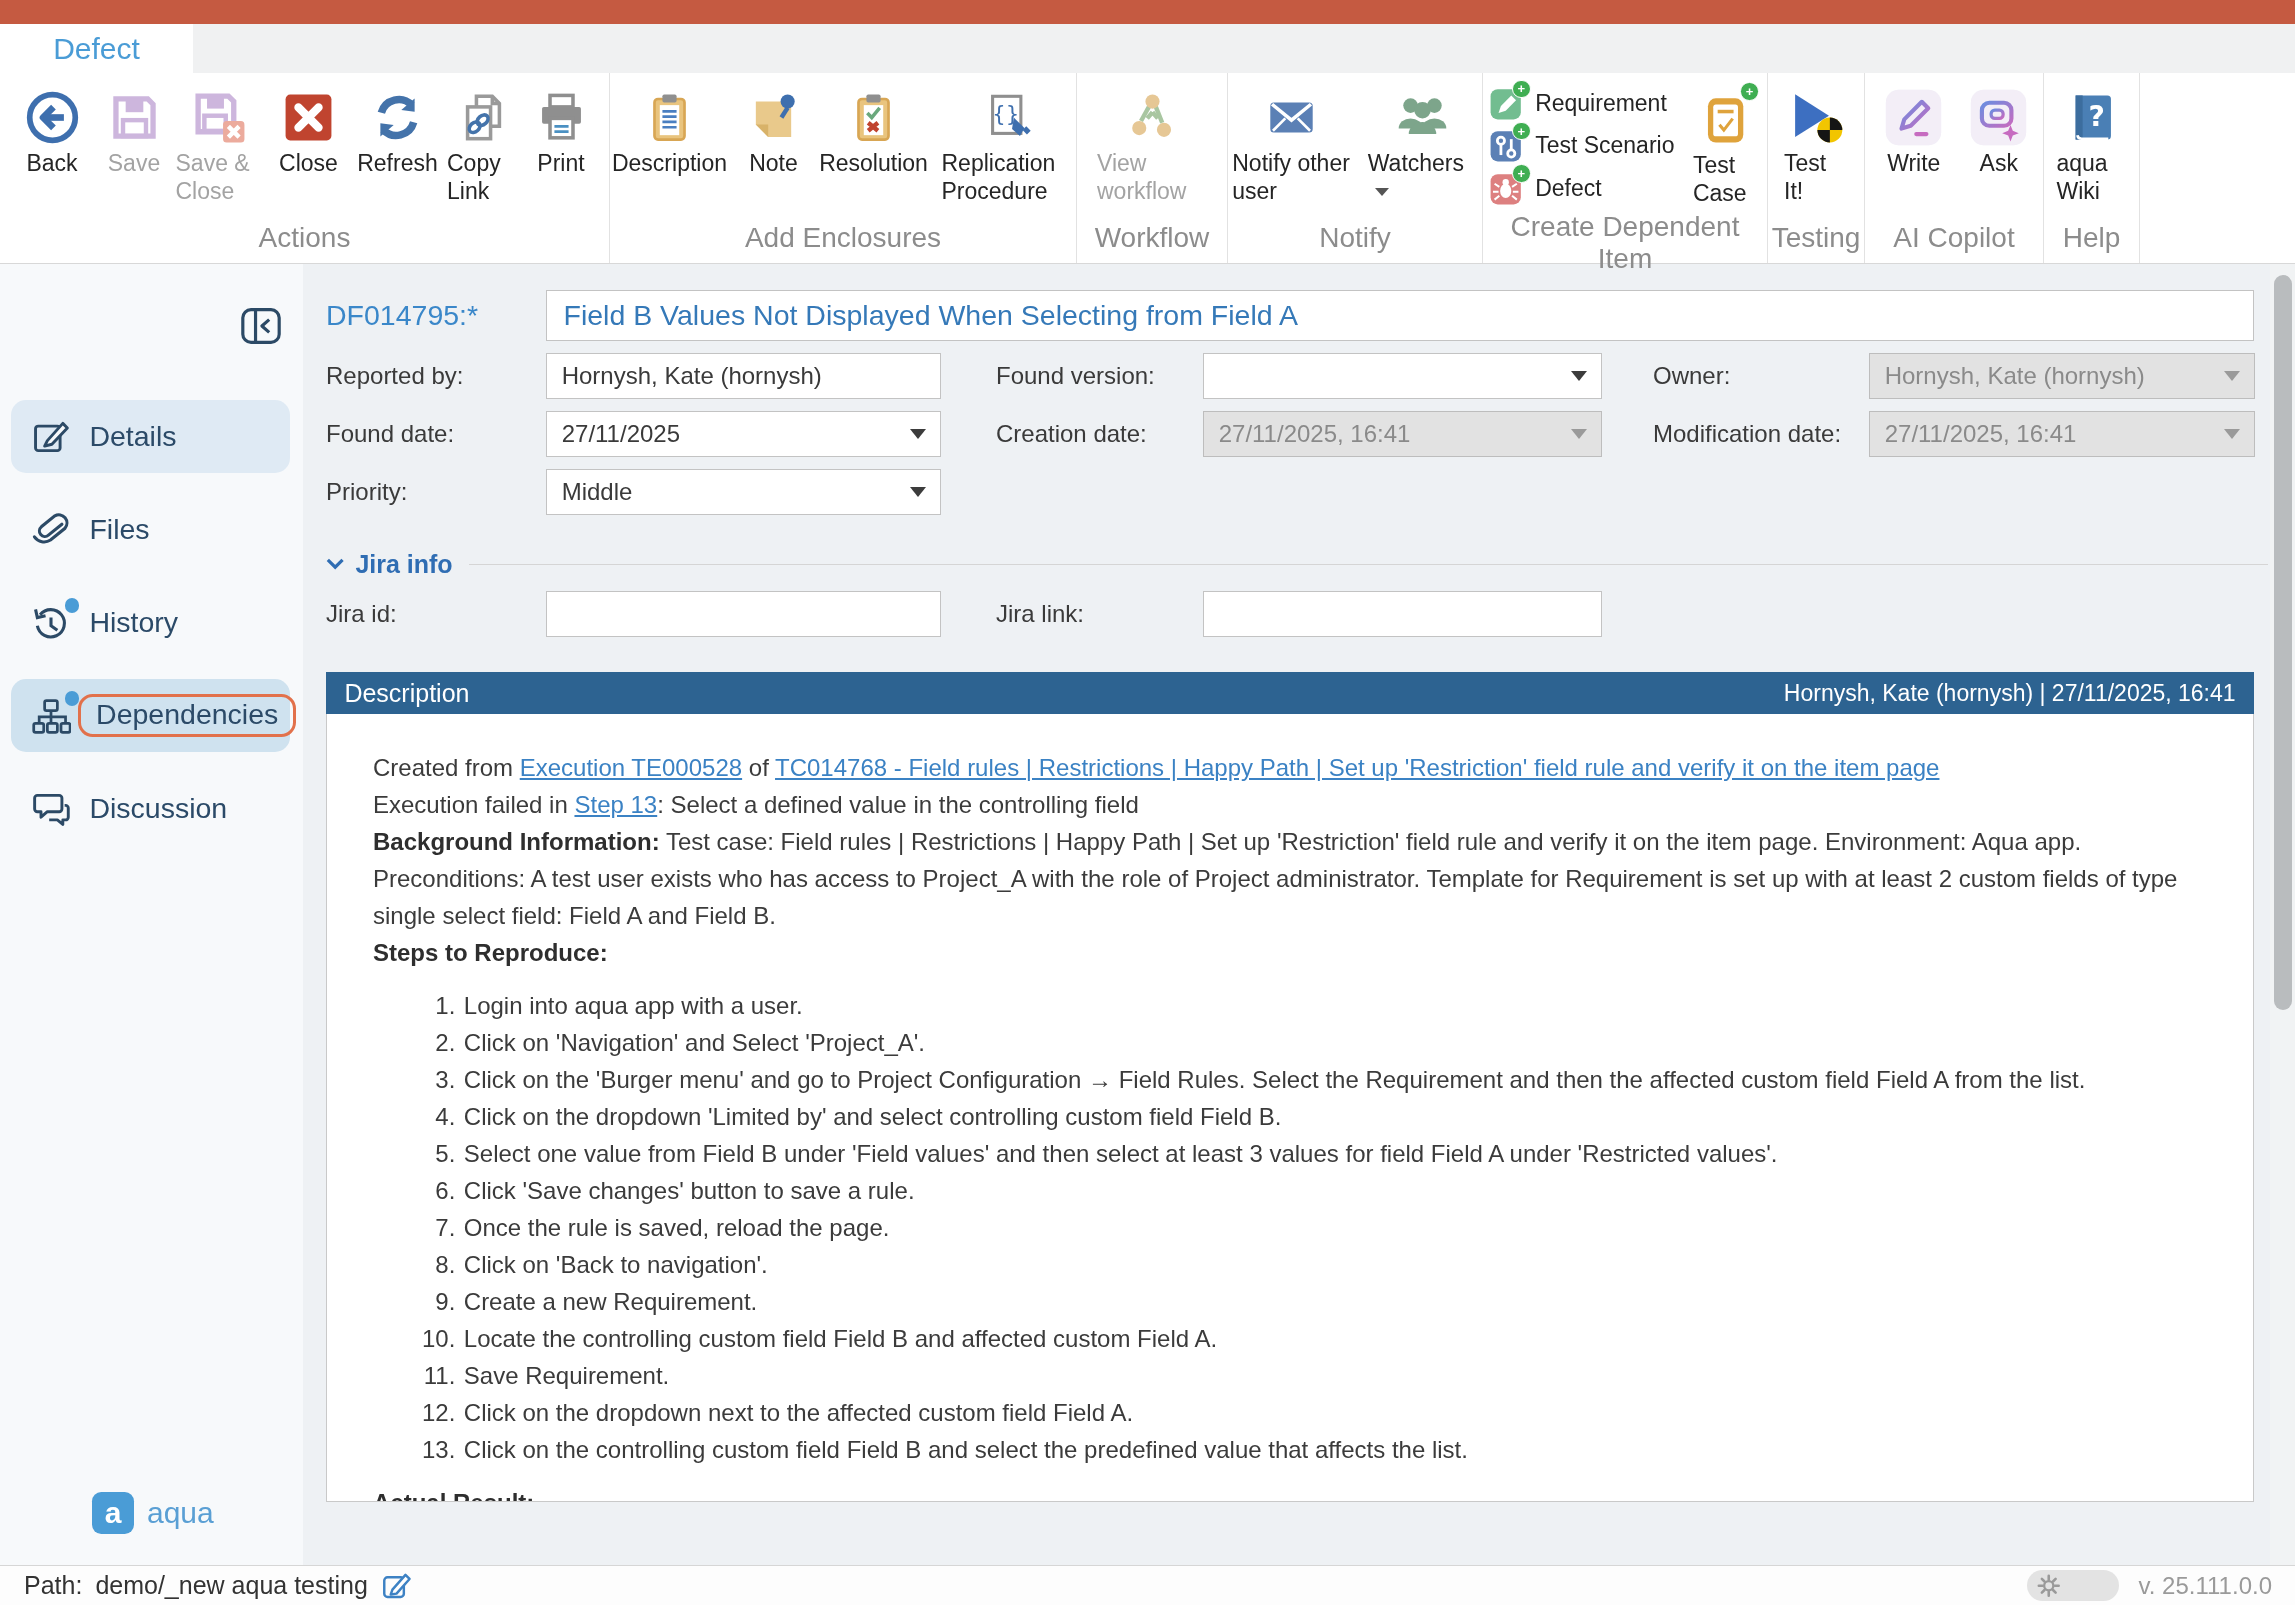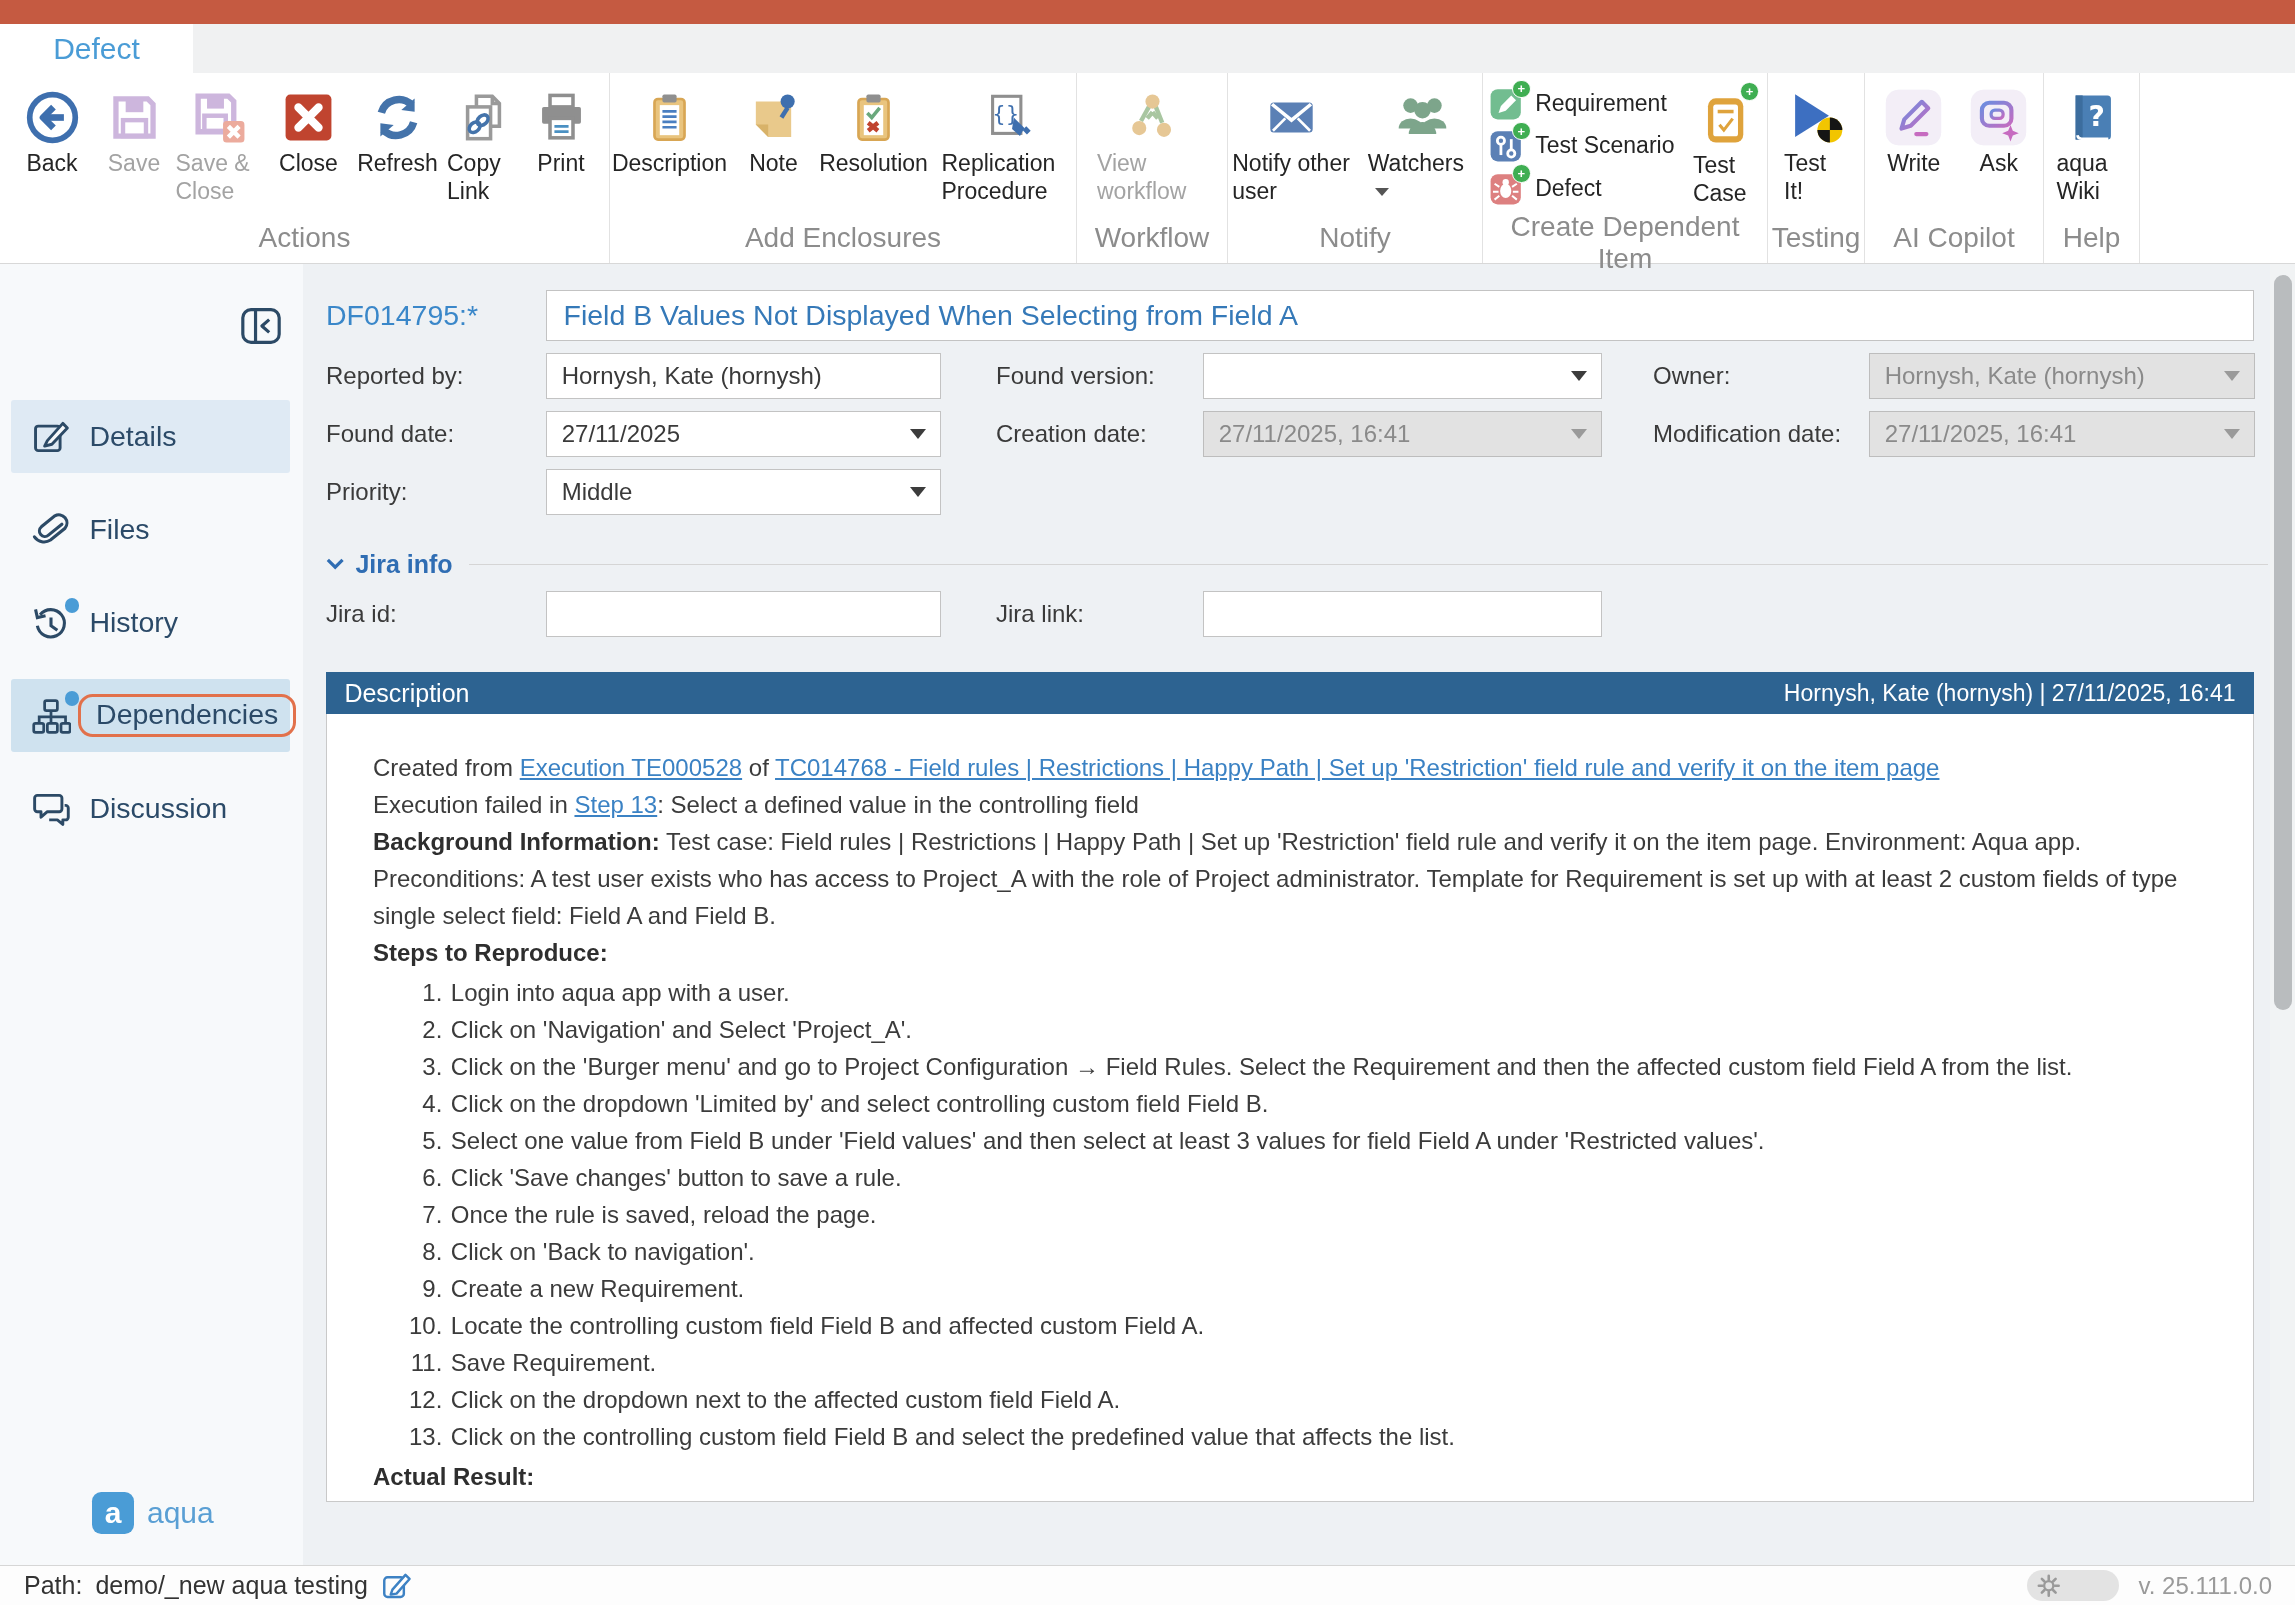--- a/index.html
+++ b/index.html
@@ -33,21 +33,21 @@
   .dep-item{display:flex;align-items:center;gap:11px;font-size:23px;color:#252525;cursor:pointer}
   .mini{position:relative;width:35px;height:35px}
   .badge{position:absolute;top:-6.4px;right:-6.4px;width:16.5px;height:16.5px;border-radius:50%;background:#3fae52;
          border:1.8px solid #fff;color:#fff;font-size:13px;font-weight:bold;display:flex;align-items:center;justify-content:center;line-height:1}
   .bigicon{position:relative}
 
   
   .sidebar{position:absolute;top:264px;left:0;width:303px;bottom:40px;background:#f7f9fb}
   .collapse-btn{position:absolute;top:42px;right:20px;cursor:pointer}
   .side-menu{position:absolute;top:136px;left:11px;right:13px;display:flex;flex-direction:column;gap:20px}
-  .side-item{height:73px;display:flex;align-items:center;gap:18.4px;padding-left:20px;border-radius:3px;
+  .side-item{height:73px;display:flex;align-items:center;gap:18.4px;padding-left:20px;border-radius:15px;
              font-size:28.5px;color:#2b4a68;cursor:pointer}
   .side-item.active{background:#dfeaf4}
   .side-item.dep-active{background:#cfe2ef}
   .sic{position:relative;width:40px;height:40px;flex:0 0 40px}
   .dot{position:absolute;top:-4.6px;right:-8.3px;width:14.7px;height:14.7px;border-radius:50%;background:#4a9cd6}
   .dep-outline{border:3.7px solid #e2714b;border-radius:14.7px;padding:0.9px 14.7px 2.8px;margin-left:-11px}
   .logo{position:absolute;bottom:31px;left:92px;display:flex;align-items:center;gap:13px;cursor:pointer}
   .logo-badge{width:42px;height:42px;border-radius:9.2px;background:#4a9cd6;color:#fff;font-size:30px;font-weight:700;
               display:flex;align-items:center;justify-content:center}
   .logo-text{font-size:30px;color:#5a9fd4}
@@ -76,21 +76,21 @@
   .desc{margin-top:35px;width:1928px}
   .desc-head{height:42px;background:#2d6391;display:flex;align-items:center;justify-content:space-between;
              padding:0 18.4px;box-sizing:border-box}
   .desc-title{color:#fff;font-size:25px}
   .desc-meta{color:#fff;font-size:23px}
   .desc-body{background:#fff;border:0.9px solid #c9c9c9;border-top:none;height:788px;box-sizing:border-box;
              padding:35px 40px 0 46px;font-size:24px;line-height:37px;color:#3b3b3b;overflow:hidden}
   .desc-body p{margin:0}
   .dlink{color:#3b82c4;text-decoration:underline;cursor:pointer}
   .dbold{font-weight:700;color:#2e2e2e}
-  ol.steps{margin:3px;padding-left:73px;list-style:decimal}
+  ol.steps{margin:16px;padding-left:73px;list-style:decimal}
   ol.steps li{padding-left:1.8px}
 
   
   .statusbar{position:absolute;left:0;right:0;bottom:0;height:40px;background:#fdfdfd;border-top:0.9px solid #d6d6d6;
              display:flex;align-items:center;justify-content:space-between;padding:0 24px;box-sizing:border-box}
   .path{display:flex;align-items:center;gap:13px;font-size:25px;color:#333}
   .sb-right{display:flex;align-items:center;gap:20px}
   .gear-pill{width:92px;height:31px;border-radius:15.6px;background:#e3e3e3;display:flex;align-items:center;
              padding-left:8.3px;box-sizing:border-box;cursor:pointer}
   .version{font-size:24px;color:#9a9a9a}

